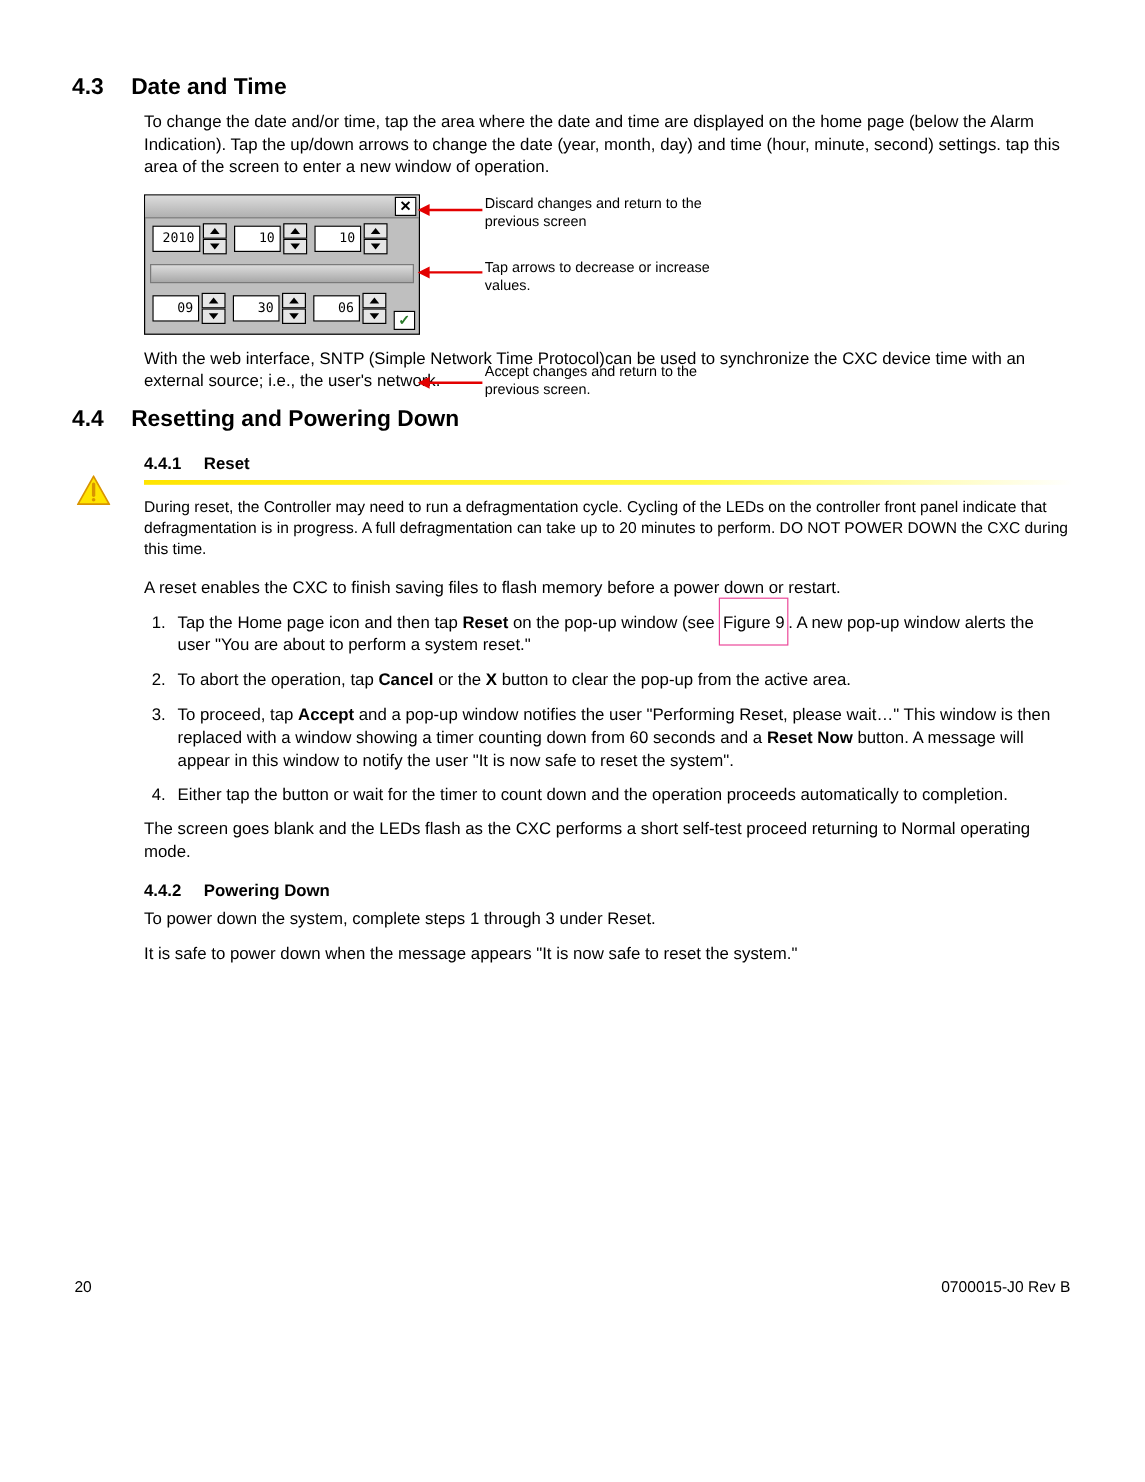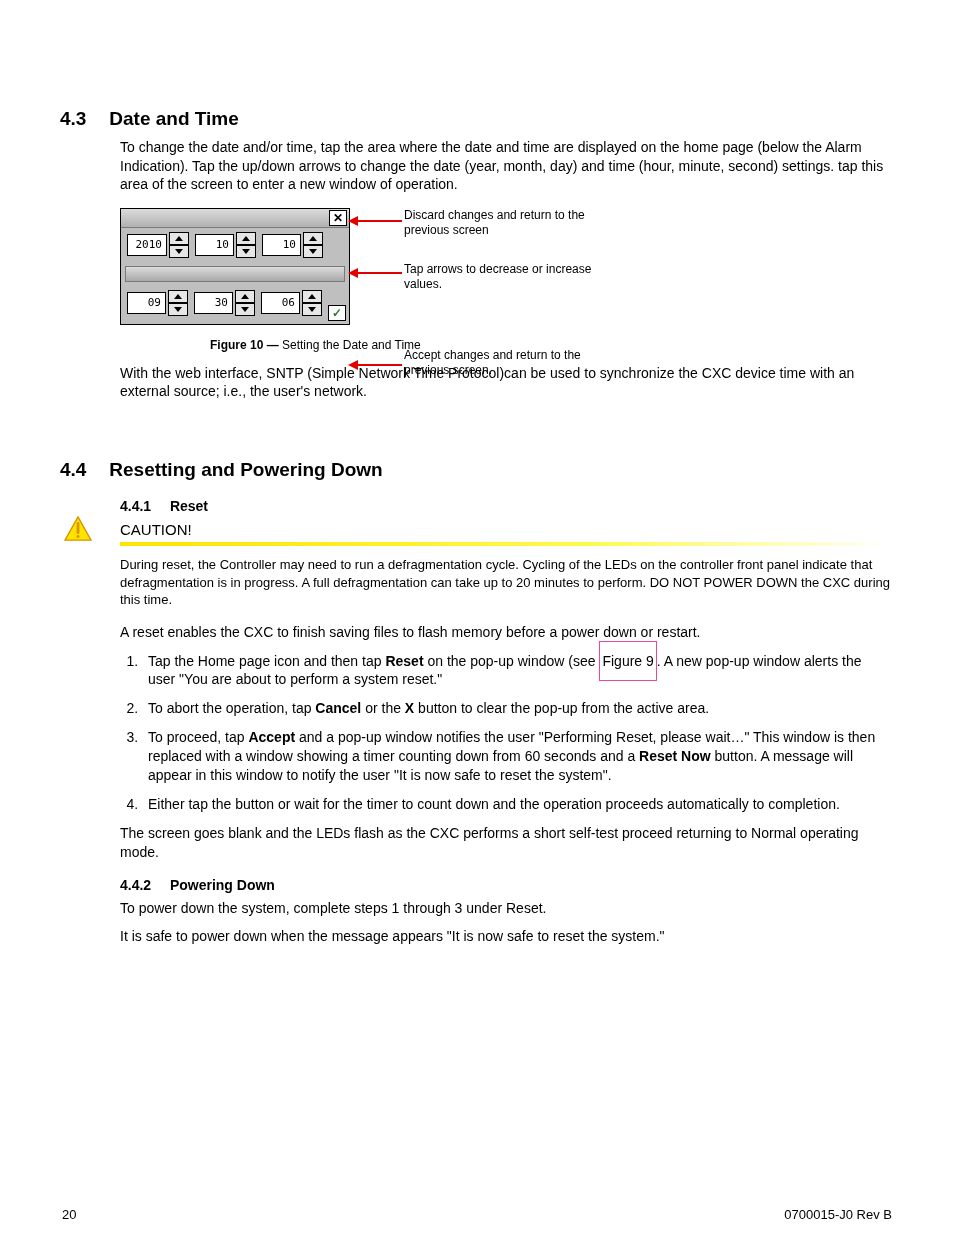--- a/index.html
+++ b/index.html
@@ -10,21 +10,21 @@
     padding: 60px 60px 40px 60px;
     width: 954px;
     box-sizing: border-box;
     line-height: 1.35;
   }
   h2.section {
     font-size: 19px;
     font-weight: bold;
     margin: 0 0 6px 0;
   }
-  h2.section .num { display:inline-block; width: 44px; margin-top: 46px; }
+  h2.section .num { display:inline-block; width: 44px; }
   .body-indent { margin-left: 60px; margin-right: 4px; }
   p { margin: 4px 0 10px 0; }
   .figure-block { margin: 14px 0 10px 0; }
   .figure-row { display:flex; align-items:flex-start; }
   .screen-frame {
     border: 1.5px solid #000;
     width: 228px;
     background:#bfbfbf;
     position:relative;
     padding-bottom:4px;
@@ -196,23 +196,20 @@
         <line x1="54" y1="7" x2="6" y2="7" stroke="#e30000" stroke-width="2"></line>
         <polygon points="0,7 10,2 10,12" fill="#e30000"></polygon>
       </svg>
 
       <div class="callouts">
         <div class="callout" style="top:0px;">Discard changes and return to the previous screen</div>
         <div class="callout" style="top:54px;">Tap arrows to decrease or increase values.</div>
         <div class="callout" style="top:140px;">Accept changes and return to the previous screen.</div>
       </div>
     </div>
-    <div class="fig-caption">
-      <b>Figure 10  —</b><span>  Setting the Date and Time</span>
-    </div>
   </div>
 
   <p>With the web interface, SNTP (Simple Network Time Protocol)can be used to synchronize the CXC device time with an external source; i.e., the user's network.</p>
 </div>
 
 <h2 class="section">
   <span class="num">4.4</span>
   <span>Resetting and Powering Down</span>
 </h2>
 
@@ -222,21 +219,20 @@
     <span>Reset</span>
   </h3>
 </div>
 
 <div class="caution-block" style="margin-left:60px;">
   <svg class="caution-icon" viewBox="0 0 30 28">
     <polygon points="15,1 29,26 1,26" fill="#ffe400" stroke="#d99400" stroke-width="1.5"></polygon>
     <line x1="15" y1="8" x2="15" y2="18" stroke="#d99400" stroke-width="3" stroke-linecap="round"></line>
     <circle cx="15" cy="22" r="1.6" fill="#d99400"></circle>
   </svg>
-  <p class="caution-label">CAUTION!</p>
   <div class="caution-rule"></div>
   <p class="caution-text">During reset, the Controller may need to run a defragmentation cycle. Cycling of the LEDs on the controller front panel indicate that defragmentation is in progress. A full defragmentation can take up to 20 minutes to perform. DO NOT POWER DOWN the CXC during this time.</p>
 </div>
 
 <div class="body-indent">
   <p>A reset enables the CXC to finish saving files to flash memory before a power down or restart.</p>
   <ol class="steps">
     <li>
       <span>Tap the  Home page icon and then tap </span><b>Reset</b><span> on the pop-up window (see </span><span class="link-ref">Figure 9</span><span>. A new pop-up window alerts the user "You are about to perform a system reset."</span>
     </li>

